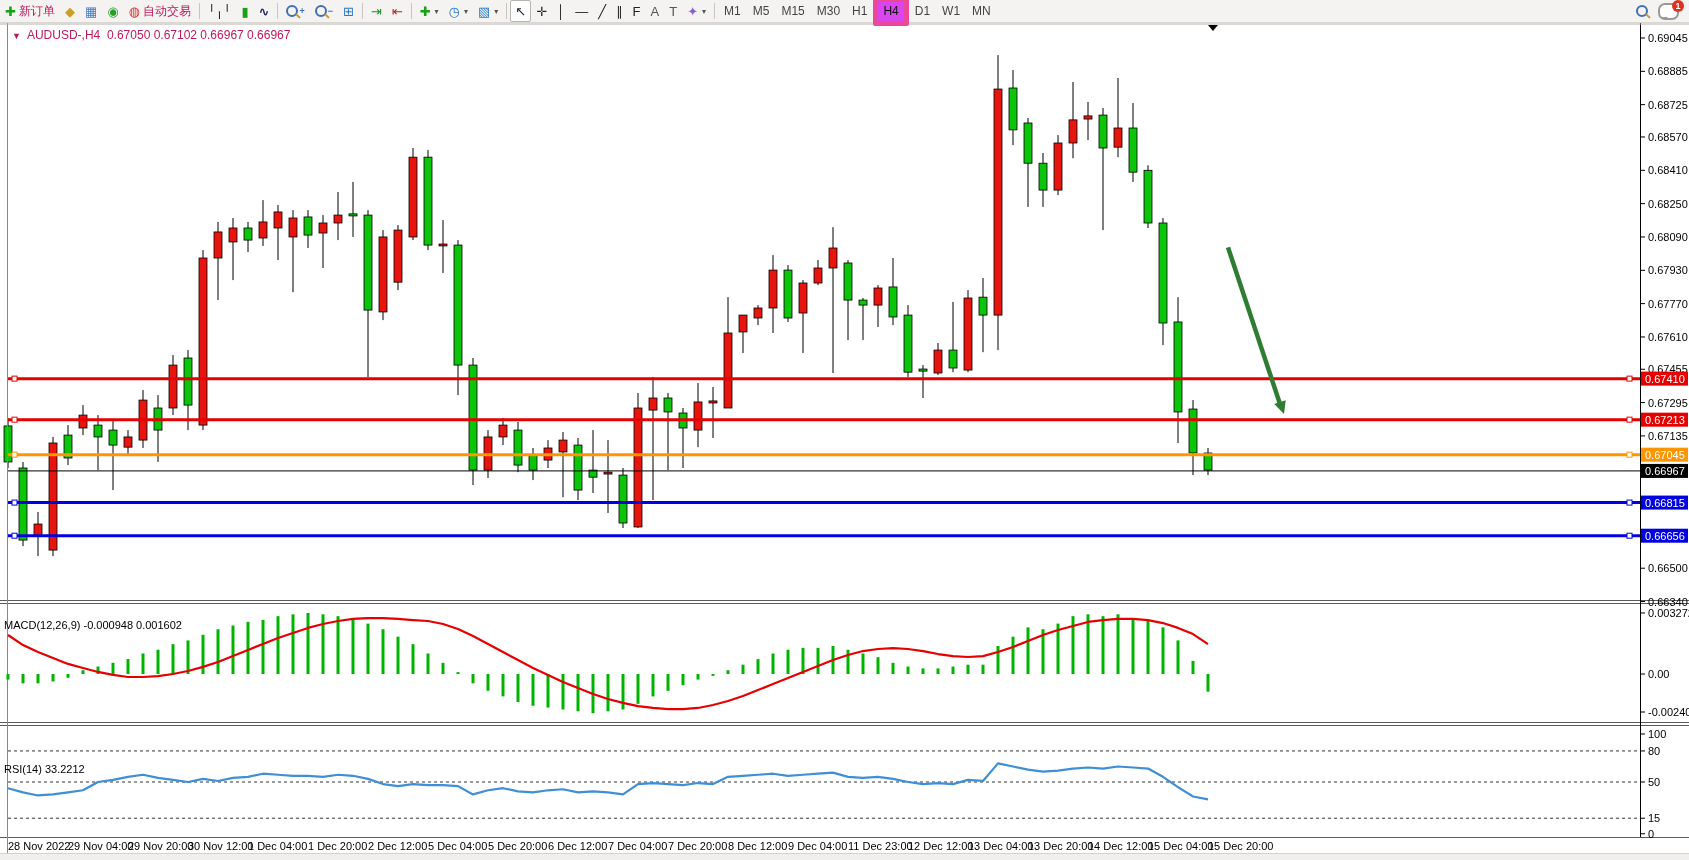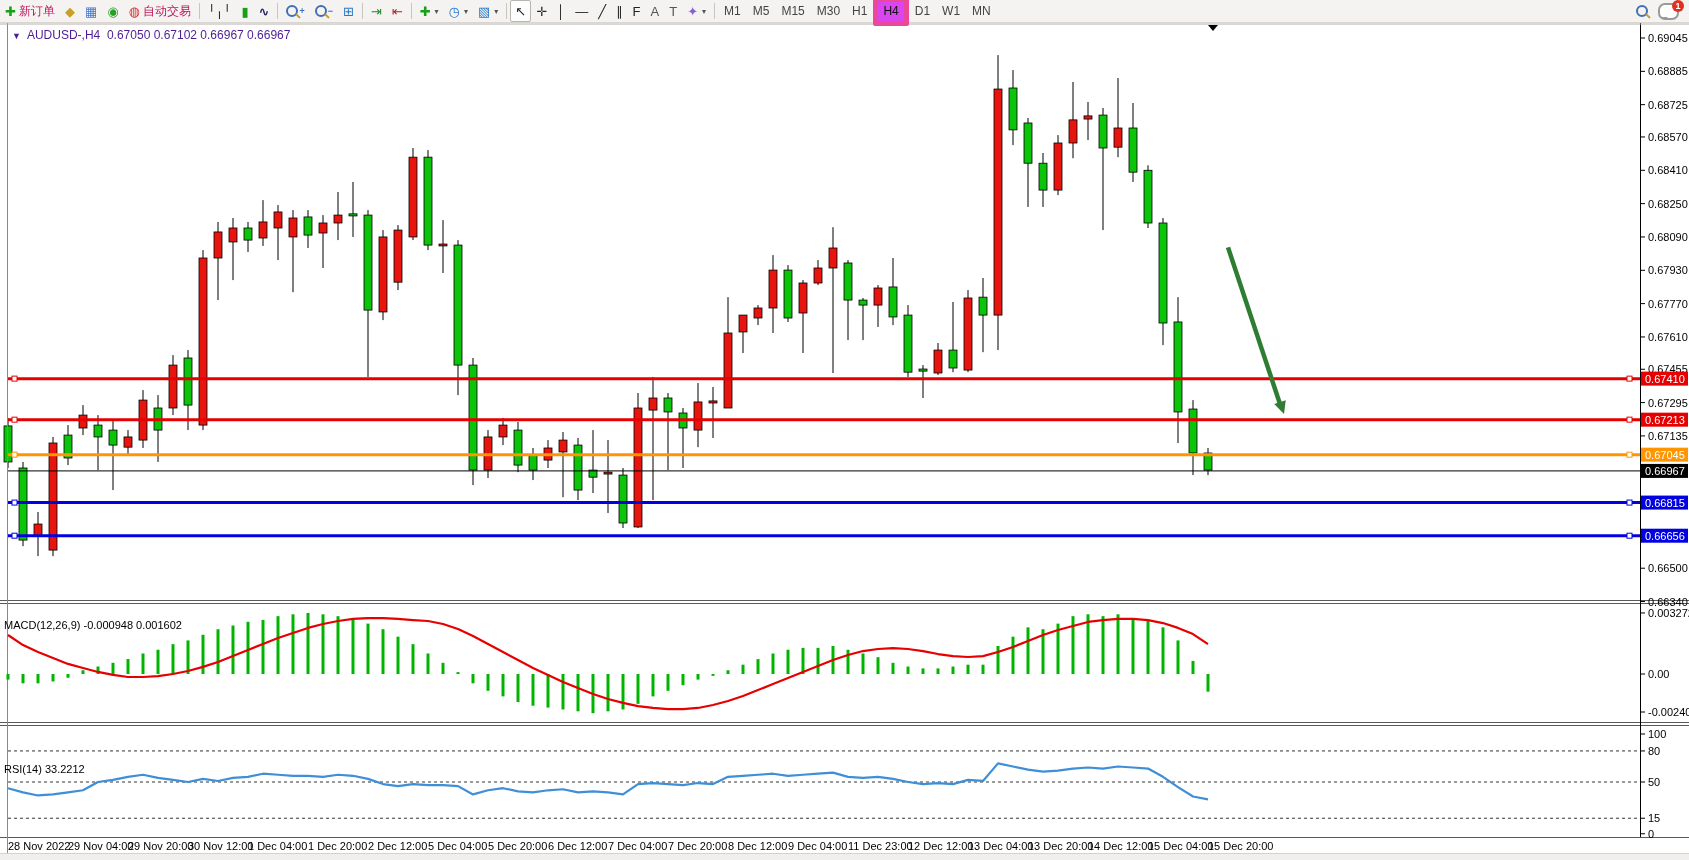--- a/index.html
+++ b/index.html
@@ -21,21 +21,21 @@
     right:-5px;bottom:-2px;border-radius:1px;}
   .magsign{font-size:9px;font-weight:bold;color:#3f6fb5;margin-left:1px;}
   .tb-right{margin-left:auto;display:flex;align-items:center;gap:10px;padding-right:10px;}
   .chat{position:relative;width:17px;height:13px;border:2px solid #9a9a9a;border-radius:7px;background:#fff;}
   .chat::after{content:"";position:absolute;left:2px;bottom:-5px;border:3px solid transparent;border-top-color:#9a9a9a;}
   .chat-badge{position:absolute;right:-7px;top:-5px;width:12px;height:12px;border-radius:50%;background:#e03020;
     color:#fff;font-size:9px;font-weight:bold;text-align:center;line-height:12px;}
   
   .chart-host{position:absolute;left:0;top:23px;width:1689px;height:830px;background:#fff;}
   #chart-svg{position:absolute;left:0;top:0;}
-  .chart-title{position:absolute;left:12px;top:5px;font-size:12px;color:#4c1d95;z-index:3;}
+  .chart-title{position:absolute;left:12px;top:5px;font-size:12px;color:#be185d;z-index:3;}
   .chart-title .tri{font-size:9px;margin-right:6px;}
   .ind-label{position:absolute;left:4px;font-size:11px;color:#000;z-index:3;}
   .statusbar{position:absolute;left:0;top:853px;width:1689px;height:7px;background:#f0efed;border-top:1px solid #d5d2ce;}
 </style>
 </head>
 <body>
 
 <div class="toolbar" id="toolbar">
   <span class="tb-btn">
       <span class="tb-glyph" style="color: rgb(24, 160, 24);">✚</span>

